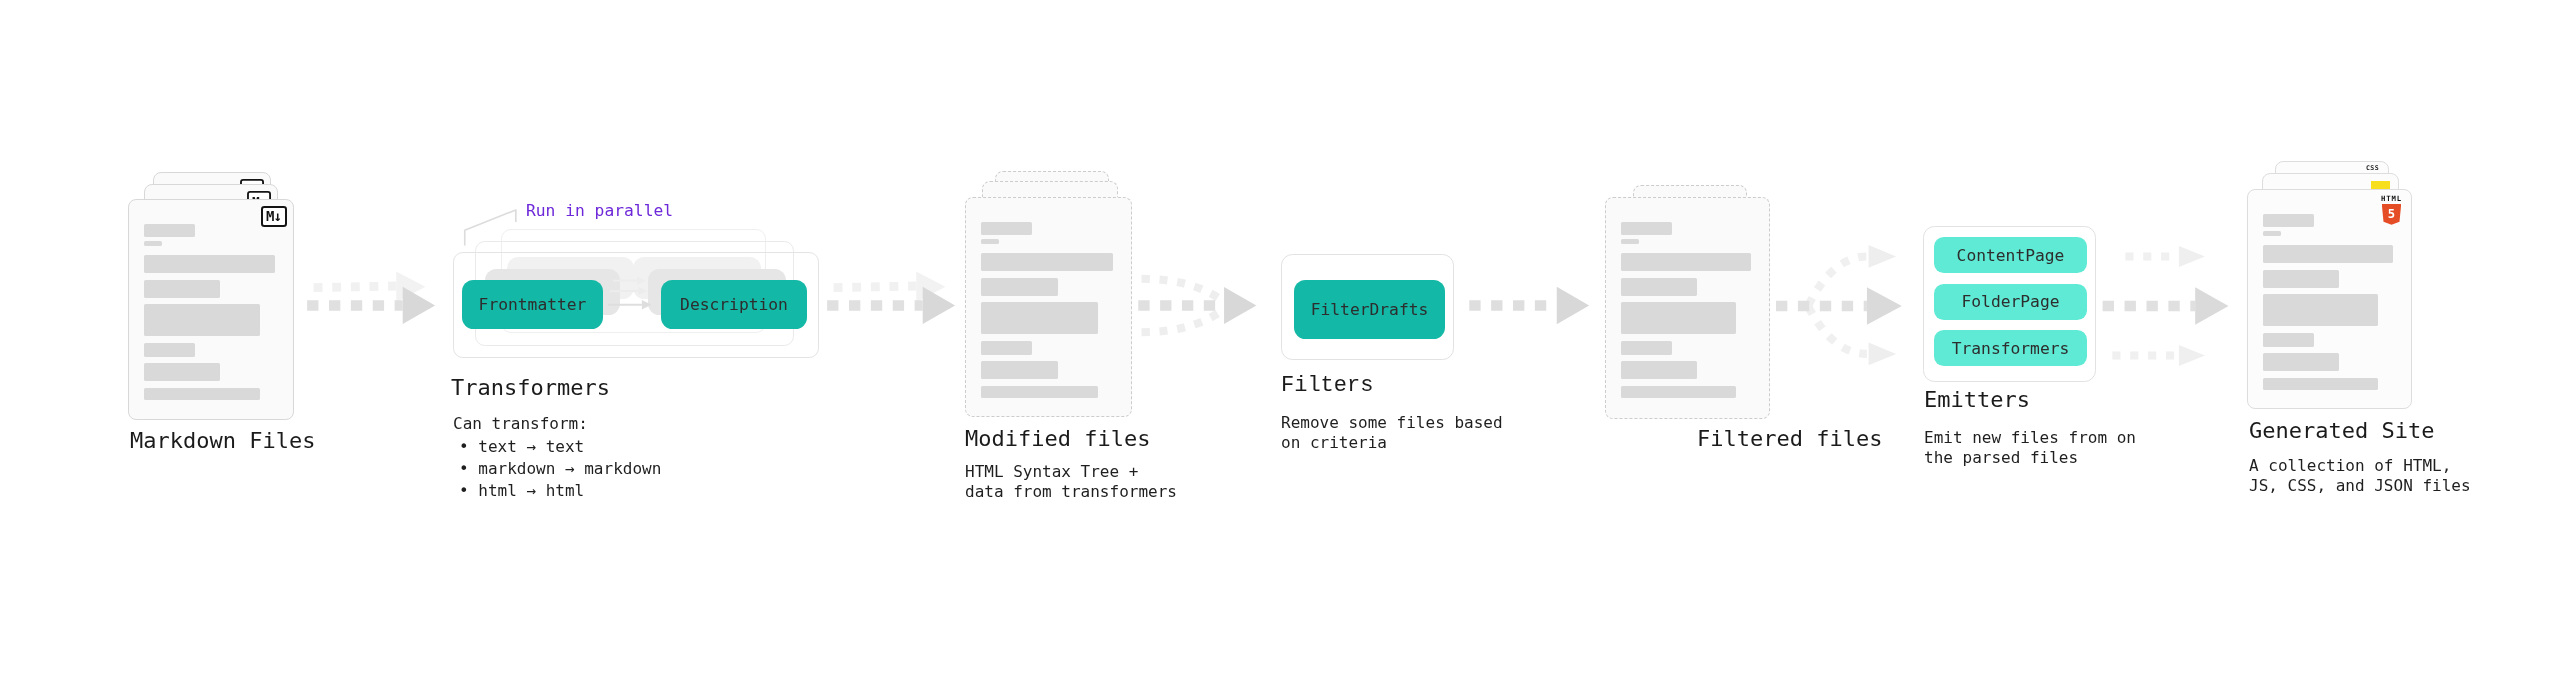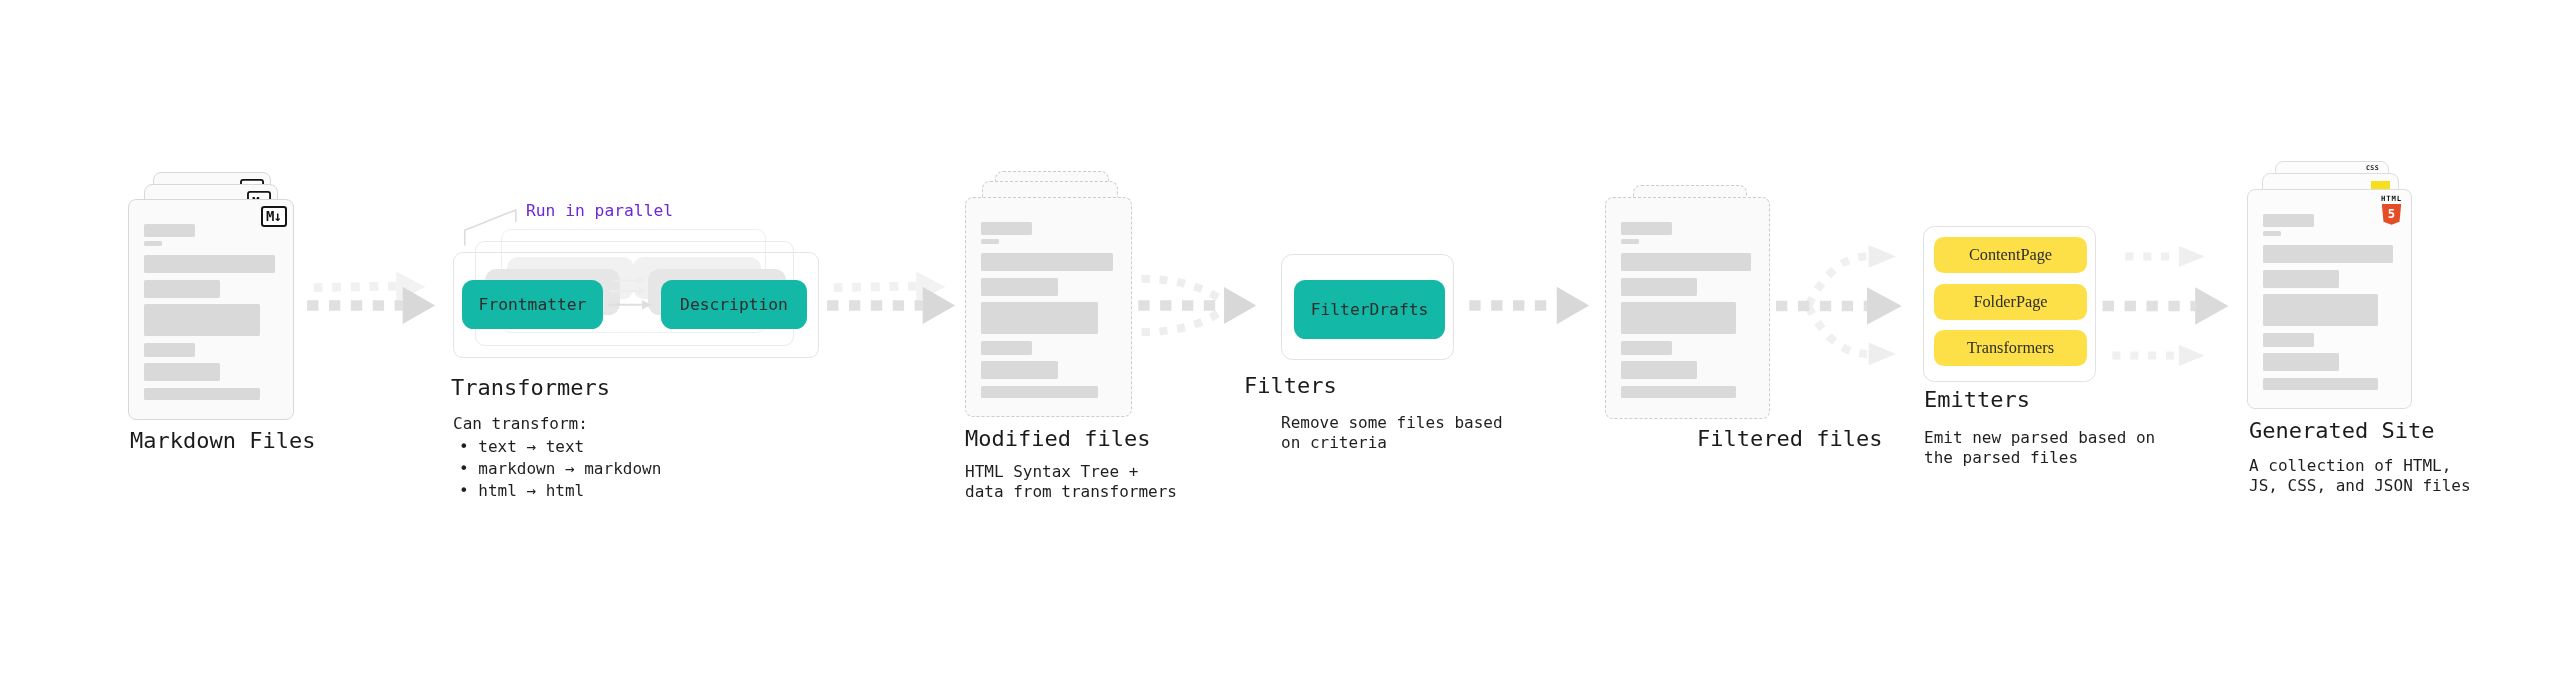--- a/index.html
+++ b/index.html
@@ -41,22 +41,22 @@
   .tbox.b1 { left:453px; top:252px; width:366px; height:106px; border:1.6px solid #e4e4e4; }
   .pill { position:absolute; border-radius:11.4px; display:flex; align-items:center; justify-content:center;
     font-size:16.3px; color:#2d2d2d; }
   .pill.back3 { background:#f1f1f1; }
   .pill.back2 { background:#e6e6e6; }
   .pill.front { background:#14b8a6; }
 
   
   .obox { position:absolute; background:#ffffff; border:1.6px solid #e2e2e2; border-radius:11.4px; }
   .emit-pills { position:absolute; left:1934px; top:237px; width:153px; display:flex; flex-direction:column; gap:10.6px; }
-  .emit-pill { height:36px; border-radius:9.8px; background:#fde047; display:flex; align-items:center;
-    justify-content:center; font-size:16.3px; color:#2d2d2d;font-family:Liberation Serif, serif; }
+  .emit-pill { height:36px; border-radius:9.8px; background:#5eead4; display:flex; align-items:center;
+    justify-content:center; font-size:16.3px; color:#2d2d2d; }
 
   .callout-text { position:absolute; left:526px; top:201px; font-size:16.3px; color:#6d28d9; white-space:nowrap; }
   svg { position:absolute; overflow:visible; }
 </style>
 </head>
 <body>
 
 <div class="canvas">
 
   <div>
@@ -160,21 +160,21 @@
   <svg style="left:1138px; top:261px;" width="130" height="89" viewBox="0 0 160 110">
     <path d="M4,22 Q66,22 104,49" fill="none" stroke="#eeeeee" stroke-width="10" stroke-dasharray="10 12"></path>
     <path d="M4,88 Q66,88 104,61" fill="none" stroke="#eeeeee" stroke-width="10" stroke-dasharray="10 12"></path>
     <line x1="0" y1="55" x2="106" y2="55" stroke="#e0e0e0" stroke-width="13" stroke-dasharray="14 13"></line>
     <polygon points="106,32 146,55 106,78" fill="#d8d8d8"></polygon>
   </svg>
 
   <div>
     <div class="obox" style="left:1281px; top:254px; width:173px; height:106px;"></div>
     <div class="pill front" style="left:1294px; top:280px; width:151px; height:59px;">FilterDrafts</div>
-    <div class="label" style="left:1244px; top:373px;">Filters</div>
+    <div class="label" style="left:1281px; top:373px;font-family:Liberation Mono, monospace;">Filters</div>
     <div class="desc" style="left:1281px; top:413px;">
       <div>Remove some files based</div>
       <div>on criteria</div>
     </div>
   </div>
 
   <svg style="left:1461px; top:265px;" width="134" height="81" viewBox="0 0 165 100">
     <line x1="10" y1="50" x2="118" y2="50" stroke="#dedede" stroke-width="13" stroke-dasharray="14 13"></line>
     <polygon points="118,27 158,50 118,73" fill="#d8d8d8"></polygon>
   </svg>
@@ -207,21 +207,21 @@
 
   <div>
     <div class="obox" style="left:1923px; top:226px; width:173px; height:156px;"></div>
     <div class="emit-pills">
       <div class="emit-pill">ContentPage</div>
       <div class="emit-pill">FolderPage</div>
       <div class="emit-pill">Transformers</div>
     </div>
     <div class="label" style="left:1924px; top:387px;">Emitters</div>
     <div class="desc" style="left:1924px; top:428px;">
-      <div>Emit new parsed based on</div>
+      <div>Emit new files from on</div>
       <div>the parsed files</div>
     </div>
   </div>
 
   <svg style="left:2101px; top:245px;" width="134" height="122" viewBox="0 0 165 150">
     <line x1="30" y1="14" x2="96" y2="14" stroke="#f0f0f0" stroke-width="10" stroke-dasharray="10 12"></line>
     <polygon points="96,1 128,14 96,27" fill="#efefef"></polygon>
     <line x1="2" y1="75" x2="116" y2="75" stroke="#e0e0e0" stroke-width="13" stroke-dasharray="14 13"></line>
     <polygon points="116,52 157,75 116,98" fill="#dadada"></polygon>
     <line x1="14" y1="136" x2="96" y2="136" stroke="#f0f0f0" stroke-width="10" stroke-dasharray="10 12"></line>

